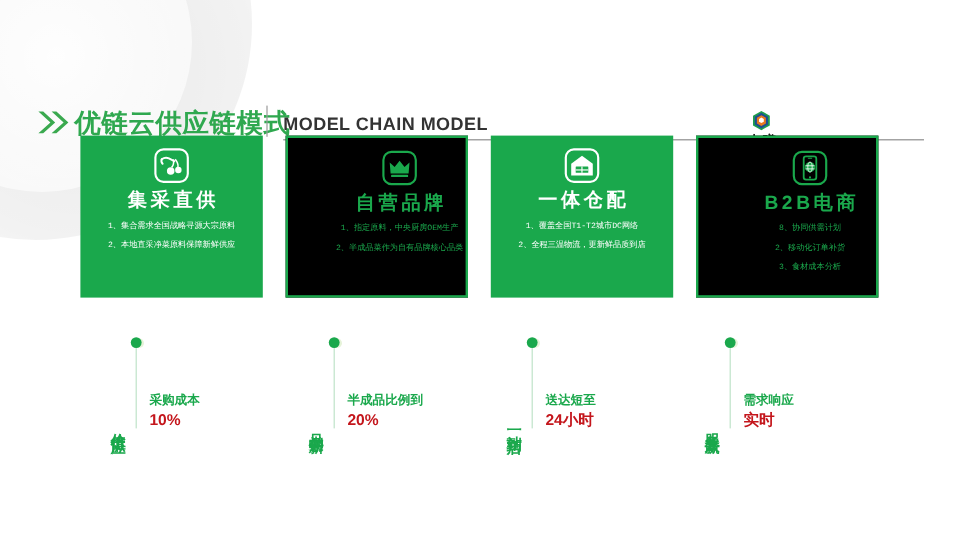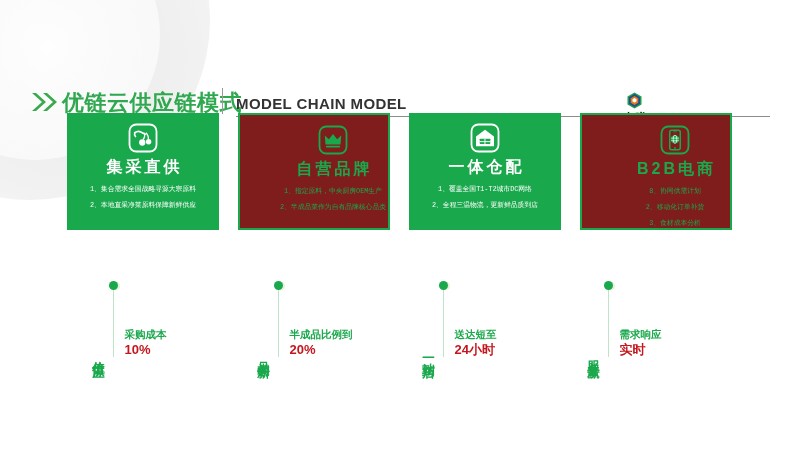--- a/index.html
+++ b/index.html
@@ -125,32 +125,32 @@
     position: absolute;
     left: 67px;
     top: 113px;
     width: 666px;
     height: 135px;
     display: flex;
     gap: 19px;
   }
   .card {
     width: 152px;
-    height: 117px;
+    height: 135px;
     box-sizing: border-box;
     position: relative;
     display: flex;
     flex-direction: column;
     align-items: center;
   }
   .card.filled {
     background: #1aa84c;
   }
   .card.outlined {
-    background: #7f1d1d;
+    background: #000000;
     border: 2.5px solid #1aa84c;
     padding-left: 38px;
   }
   .card-icon {
     margin-top: 10px;
     width: 30px;
     height: 30px;
   }
   .card-icon svg { display:block; width:30px; height:30px; }
   .card-title {

